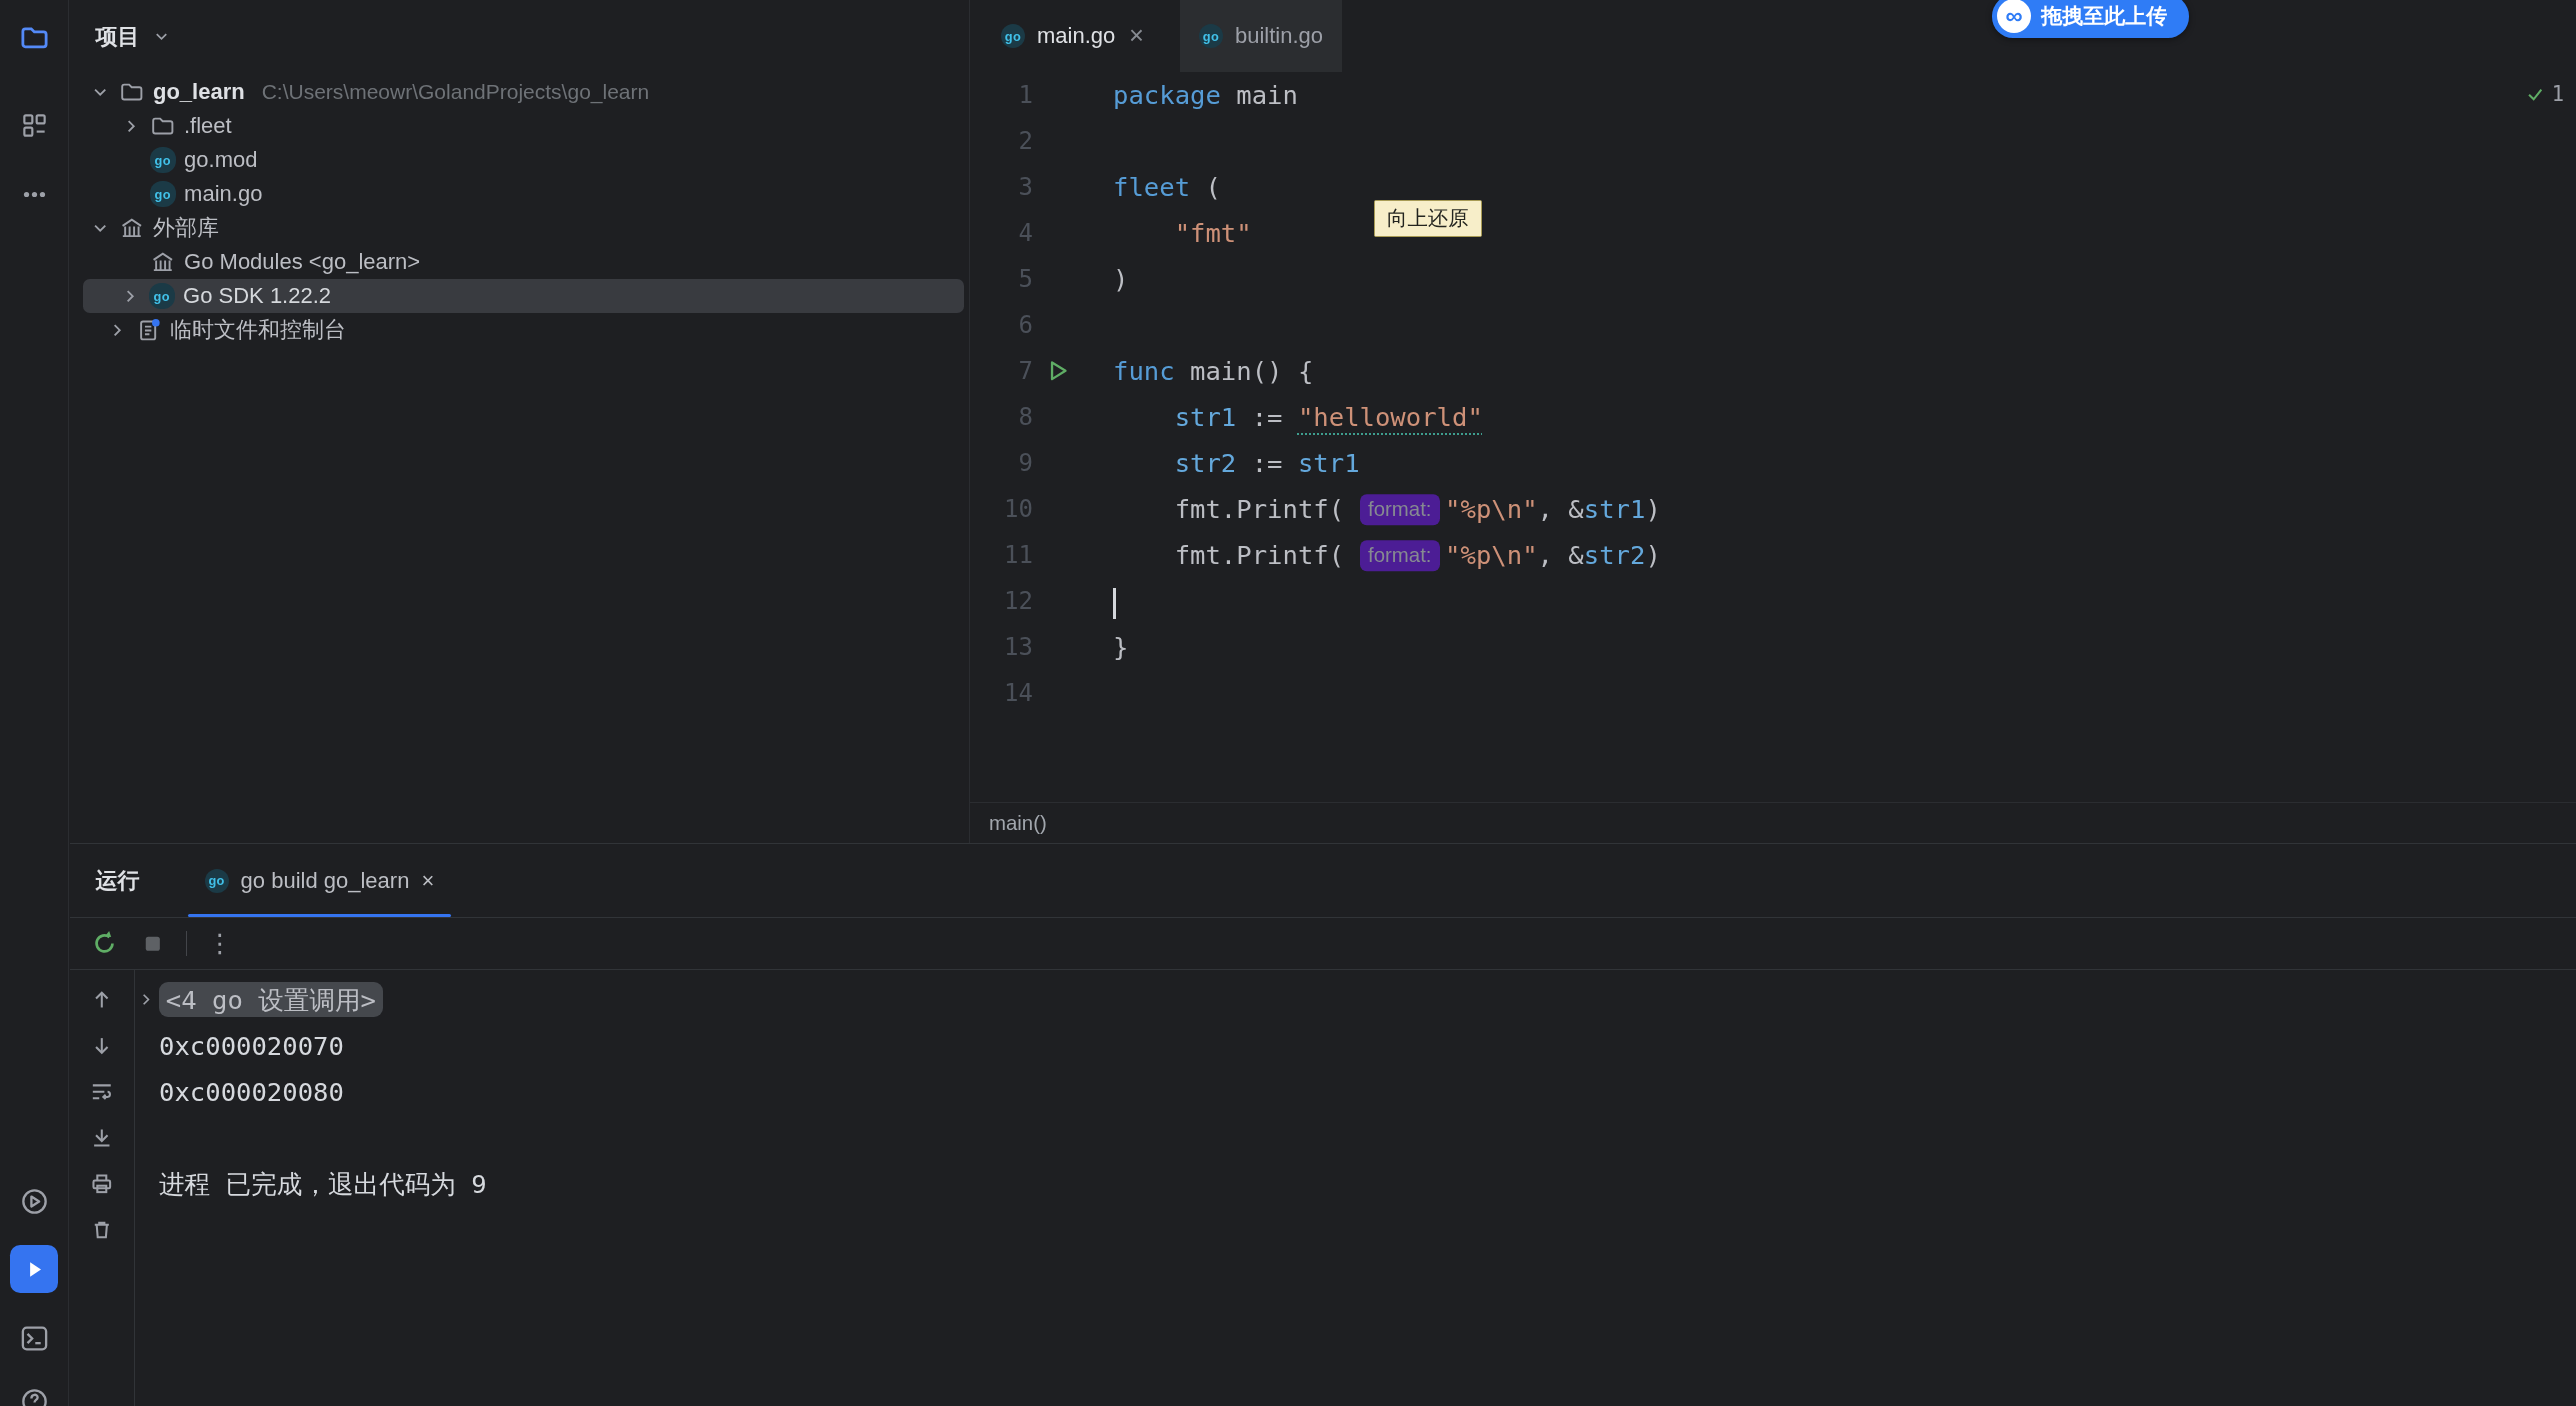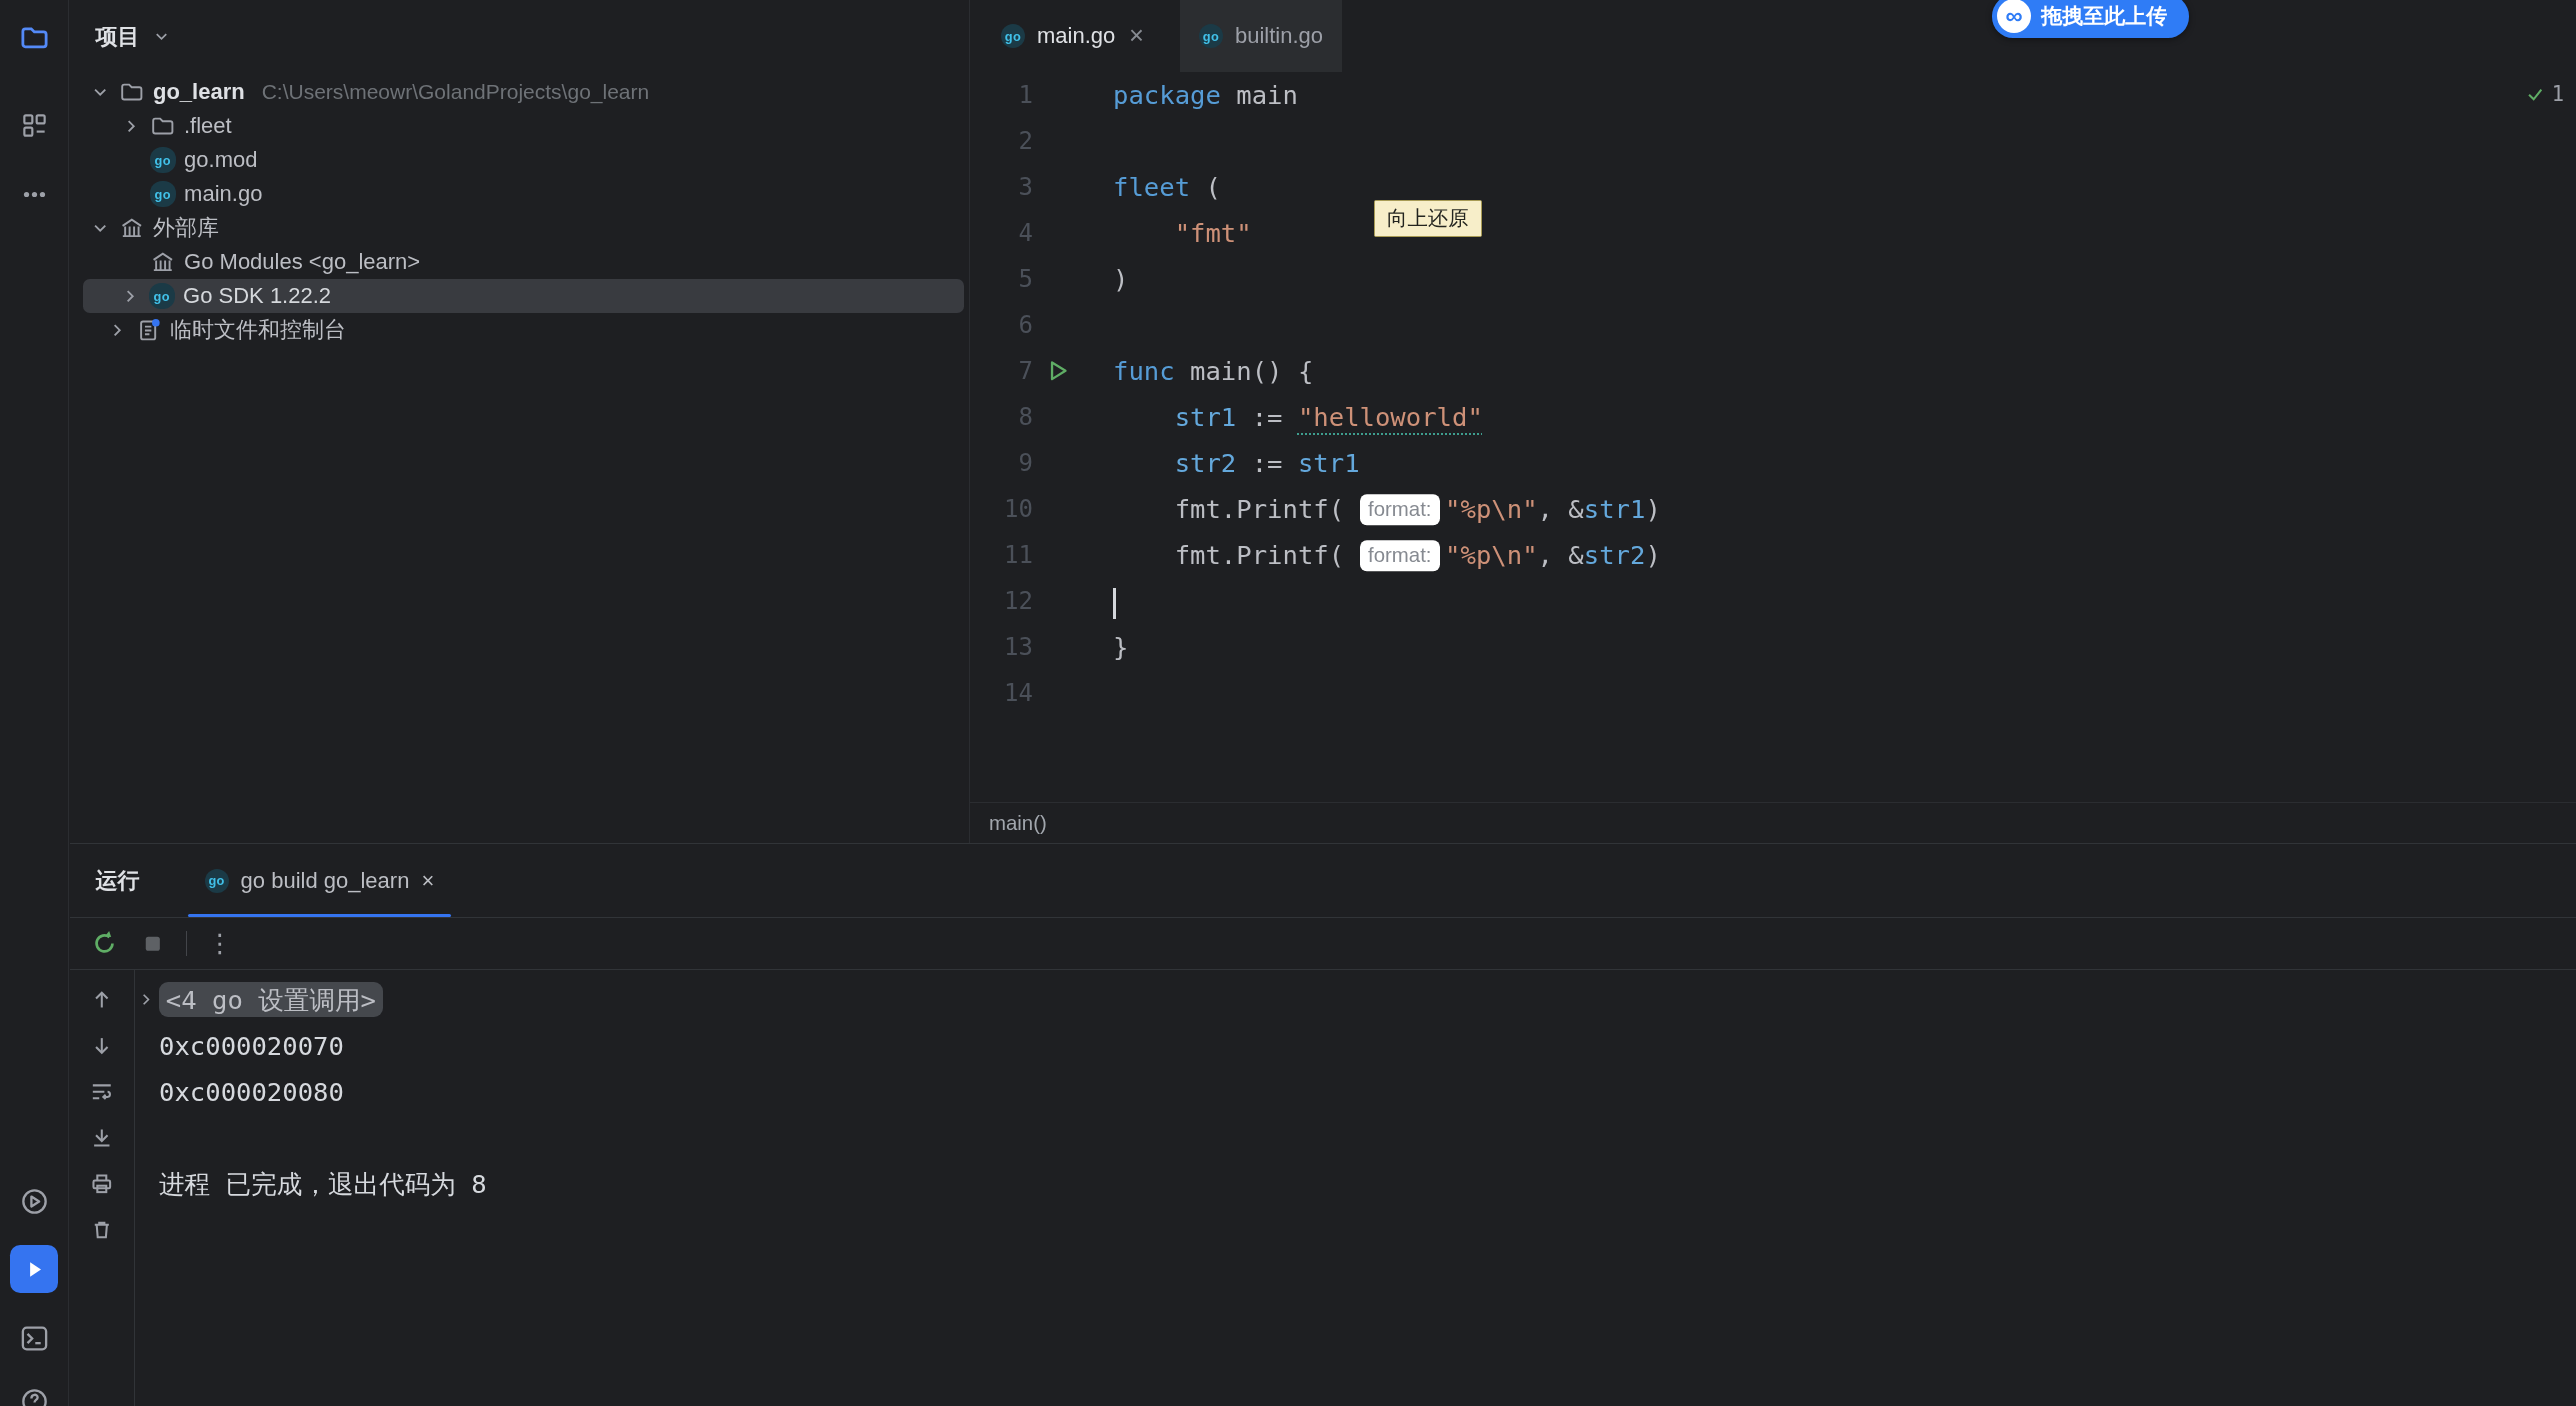--- a/index.html
+++ b/index.html
@@ -41,21 +41,21 @@
   .code-line { display:flex; height:46px; line-height:46px; }
   .ln { width:63px; flex:none; text-align:right; color:#4B5059; font-size:24px; }
   .gut { width:80px; flex:none; display:flex; align-items:center; padding-left:12px; }
   .lt { white-space:pre; }
   .tok-kw   { color:#569CD6; }
   .tok-p    { color:#BCBEC4; }
   .tok-str  { color:#CE9178; }
   .tok-v    { color:#64A8DC; }
   .tok-typo { color:#CE9178; text-decoration:underline dotted #3E9E8F;
               text-decoration-thickness:2.1px; text-underline-offset:6.8px; }
-  .tok-hint { display:inline-block; background:#ffffff; color:#868A91;
+  .tok-hint { display:inline-block; background:#4c1d95; color:#868A91;
               font-family:"Liberation Sans",sans-serif; font-size:20.4px; line-height:31px;
               padding:0 8.5px; border-radius:6.8px; vertical-align:middle; margin-right:5.1px; transform:translateY(-1.7px); }
   .caret { display:inline-block; width:2.6px; height:31px; background:#D4D7DC; vertical-align:middle; }
 
   .inspection { position:absolute; top:10.2px; right:12px; display:flex; align-items:center; gap:6.8px;
                 font-size:20.4px; color:#9DA0A8; }
   .tooltip { position:absolute; left:404px; top:128px; background:#F7EEC9; color:#23241F;
              border:0.9px solid #A89B55; padding:3.4px 12px; font-size:20.4px; z-index:5; border-radius:1.7px; }
 
   .breadcrumb { height:41px; flex:none; display:flex; align-items:center; padding-left:19px;
@@ -411,21 +411,21 @@
             </svg>
         </span>
       </div>
       <div class="console-content" id="console-lines">
           <div class="console-line"><svg class="fold-arrow" width="19" height="19" viewBox="0 0 20 20">
               <polyline points="7,5 12,10 7,15" fill="none" stroke="#9DA0A8" stroke-width="1.8"></polyline>
             </svg><span class="fold-pill">&lt;4 go 设置调用&gt;</span></div>
           <div class="console-line"><span>0xc000020070</span></div>
           <div class="console-line"><span>0xc000020080</span></div>
           <div class="console-line"><span></span></div>
-          <div class="console-line"><span>进程 已完成，退出代码为 8</span></div>
+          <div class="console-line"><span>进程 已完成，退出代码为 9</span></div>
         </div>
     </div>
   </div>
 
   <div class="upload-badge">
     <span class="inf-circle">
         <span>∞</span>
       </span>
     <span class="upload-label">拖拽至此上传</span>
   </div>

